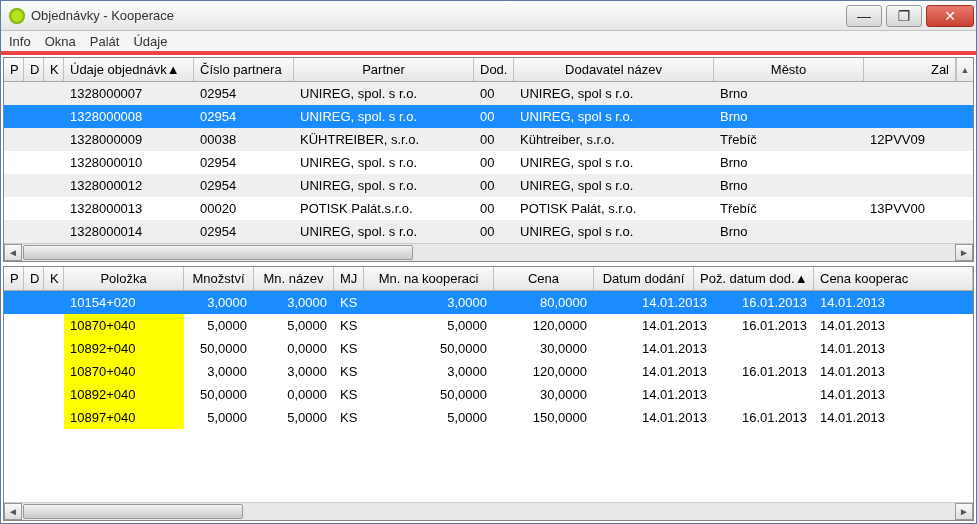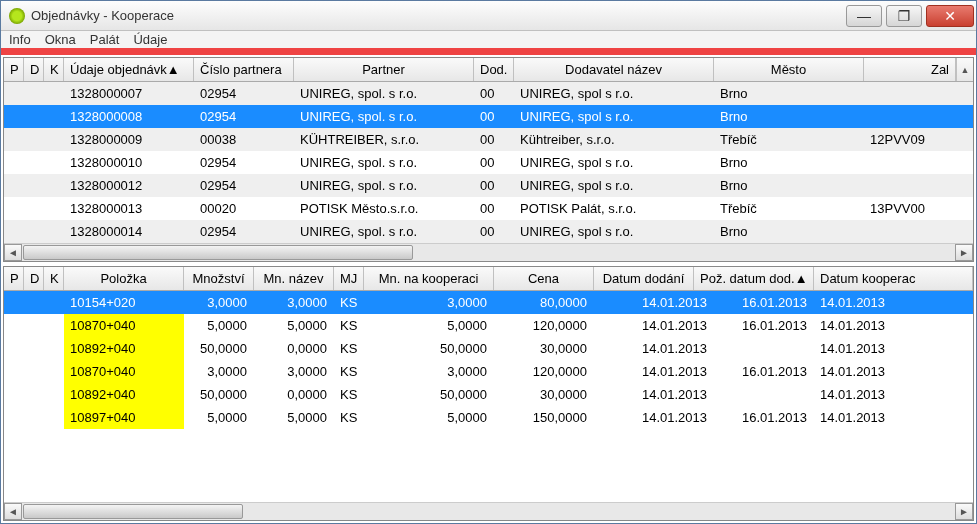--- a/index.html
+++ b/index.html
@@ -4,21 +4,21 @@
 <style>
   * { box-sizing: border-box; margin: 0; padding: 0; font-family: Tahoma, Arial, sans-serif; font-size: 13px; }
   body { background: #fff; width: 977px; height: 524px; overflow: hidden; }
   .window { width: 977px; height: 524px; border: 1px solid #5a7aa0; background: #fff; display: flex; flex-direction: column; justify-content: flex-end; }
   .titlebar { height: 30px; background: linear-gradient(#fdfdfd,#e6e6e6); display: flex; align-items: center; padding-left: 8px; border-bottom: 1px solid #c0c0c0; }
   .titlebar .appicon { width: 16px; height: 16px; margin-right: 6px; background: radial-gradient(circle,#b5e61d 40%,#7aa500 70%); border-radius: 50%; }
   .titlebar .title { flex: 1; color: #333; }
   .win-controls { display: flex; }
   .win-btn { width: 36px; height: 22px; margin: 3px 2px; border: 1px solid #999; border-radius: 3px; background: linear-gradient(#f7f7f7,#d6d6d6); display: flex; align-items: center; justify-content: center; color: #333; font-size: 14px; }
   .win-btn.close { background: linear-gradient(#e97b6f,#c94030); color: #fff; border-color: #a03020; width: 48px; }
-  .menubar { height: 24px; background: #f4f4f4; border-bottom: 7px solid #ef4444; display: flex; align-items: center; padding-left: 8px; gap: 14px; color: #333; }
+  .menubar { height: 24px; background: #f4f4f4; border-bottom: 4px solid #ef4444; display: flex; align-items: center; padding-left: 8px; gap: 14px; color: #333; }
   .menubar span { cursor: default; }
   .grid-wrap { border: 1px solid #888; margin: 2px; }
   .grid-header { display: flex; background: linear-gradient(#fafafa,#e7e7e7); border-bottom: 1px solid #aaa; }
   .gh { border-right: 1px solid #c0c0c0; padding: 4px 6px; white-space: nowrap; overflow: hidden; text-align: center; }
   .grid-body { background: #fff; }
   .grow { display: flex; border-bottom: 1px solid transparent; height: 23px; align-items: center; }
   .gc { border-right: 1px solid transparent; padding: 0 6px; white-space: nowrap; overflow: hidden; height: 23px; line-height: 23px; }
   .row-alt { background: #efefef; }
   .row-sel .gc { background: #1a8cff; color: #fff; }
   .row-sel { background: #1a8cff; }
@@ -132,21 +132,21 @@
           <div class="gc" style="width:150px">Brno</div>
           <div class="gc" style="flex:1"></div>
           <div class="gc" style="width:17px"></div>
         </div>
         <div class="grow">
           <div class="gc" style="width:20px"></div>
           <div class="gc" style="width:20px"></div>
           <div class="gc" style="width:20px"></div>
           <div class="gc" style="width:130px">1328000013</div>
           <div class="gc" style="width:100px">00020</div>
-          <div class="gc" style="width:180px">POTISK Město.s.r.o.</div>
+          <div class="gc" style="width:180px">POTISK Palát.s.r.o.</div>
           <div class="gc" style="width:40px">00</div>
           <div class="gc" style="width:200px">POTISK Palát, s.r.o.</div>
           <div class="gc" style="width:150px">Třebíč</div>
           <div class="gc" style="flex:1">13PVV00</div>
           <div class="gc" style="width:17px"></div>
         </div>
         <div class="grow row-alt">
           <div class="gc" style="width:20px"></div>
           <div class="gc" style="width:20px"></div>
           <div class="gc" style="width:20px"></div>
@@ -176,21 +176,21 @@
       <div class="gh" style="width:20px">D</div>
       <div class="gh" style="width:20px">K</div>
       <div class="gh" style="width:120px">Položka</div>
       <div class="gh" style="width:70px">Množství</div>
       <div class="gh" style="width:80px">Mn. název</div>
       <div class="gh" style="width:30px">MJ</div>
       <div class="gh" style="width:130px">Mn. na kooperaci</div>
       <div class="gh" style="width:100px">Cena</div>
       <div class="gh" style="width:100px">Datum dodání</div>
       <div class="gh" style="width:120px">Pož. datum dod.▲</div>
-      <div class="gh" style="flex:1;text-align:left">Datum kooperac</div>
+      <div class="gh" style="flex:1;text-align:left">Cena kooperac</div>
     </div>
     <div class="grid-body" id="grid2-body" style="flex:1">
         <div class="grow row-sel">
           <div class="gc" style="width:20px"></div>
           <div class="gc" style="width:20px"></div>
           <div class="gc" style="width:20px"></div>
           <div class="gc" style="width:120px">10154+020</div>
           <div class="gc num" style="width:70px">3,0000</div>
           <div class="gc num" style="width:80px">3,0000</div>
           <div class="gc" style="width:30px">KS</div>

